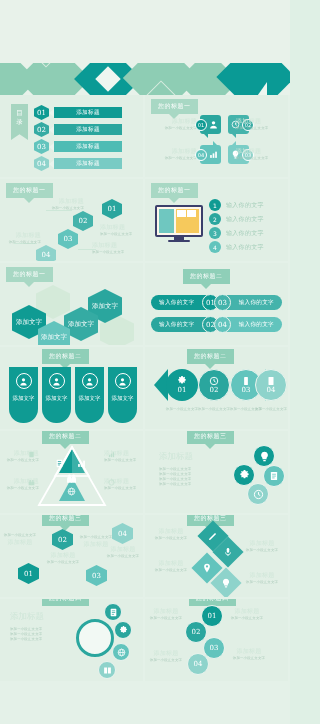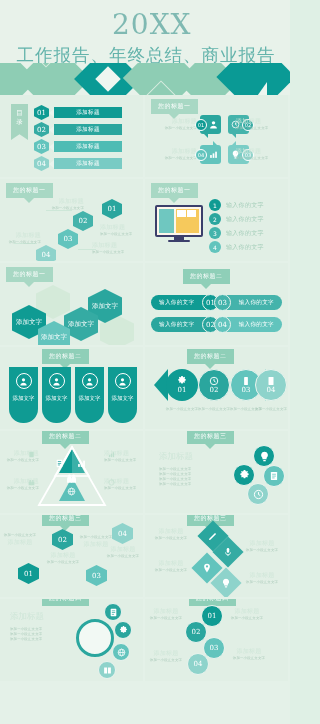--- a/index.html
+++ b/index.html
@@ -60,22 +60,20 @@
   .sepline { position:absolute; background:#cde7d8; }
 </style>
 </head>
 <body>
 
 <div class="page">
 
   <div class="header">
 
 
-    <div class="year">20XX</div>
-    <div class="subtitle">工作报告、年终总结、商业报告</div>
 
     <div class="banner">
       <span class="dia" style="left:-18px;top:-6px;width:46px;height:46px;background:#8ecdb4;"></span>
       <span class="dia" style="left:28px;top:-10px;width:52px;height:52px;background:#8ecdb4;"></span>
       <span class="dia" style="left:35px;top:-22px;width:22px;height:22px;border:1px solid #d9ece0;"></span>
       <span class="dia" style="left:84px;top:-8px;width:48px;height:48px;background:#0a9a95;"></span>
       <span class="dia" style="left:99px;top:7px;width:18px;height:18px;background:#eef6f0;"></span>
       <span class="dia" style="left:134px;top:-12px;width:54px;height:54px;background:#8ecdb4;"></span>
       <span class="dia" style="left:150px;top:22px;width:22px;height:22px;border:1px solid #d9ece0;"></span>
       <span class="dia" style="left:186px;top:-4px;width:44px;height:44px;background:#8ecdb4;"></span>

